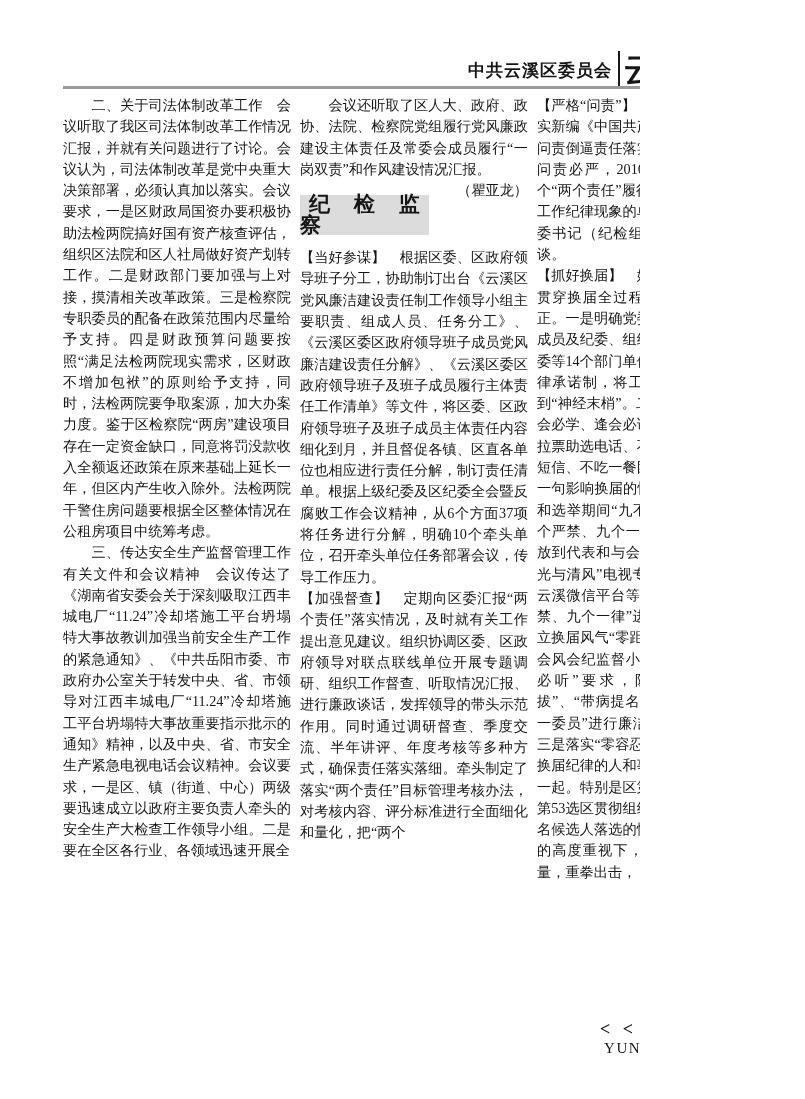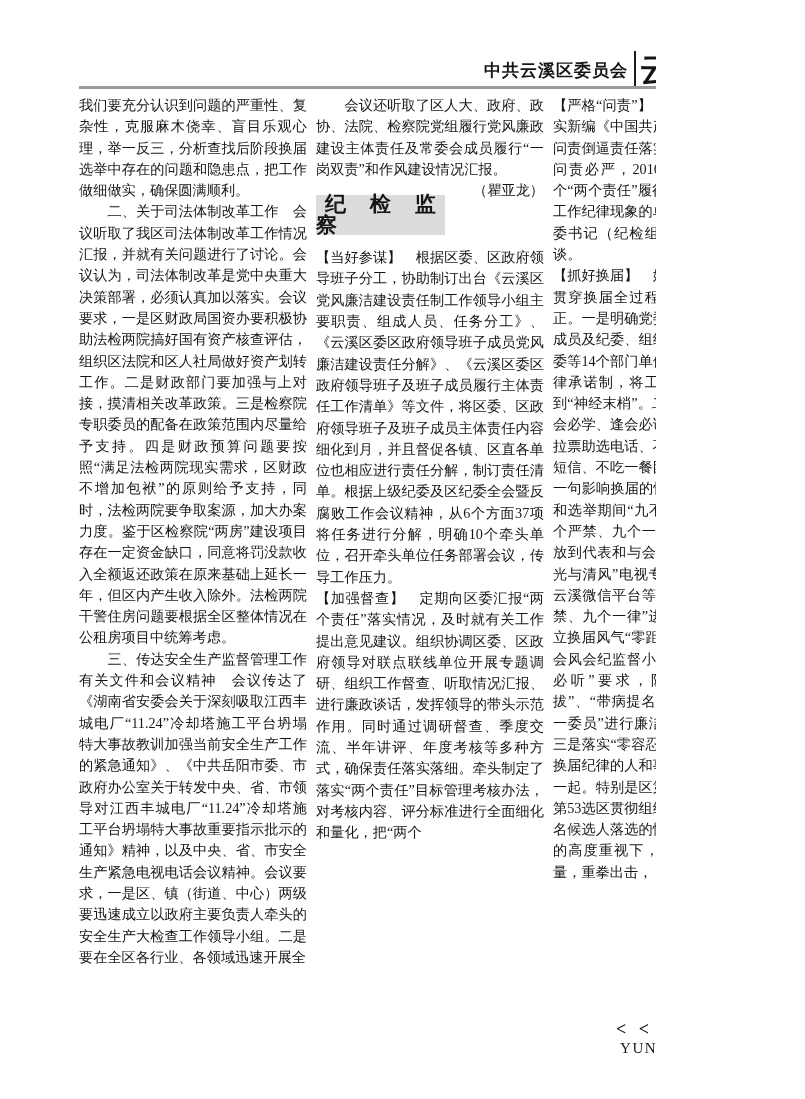--- a/index.html
+++ b/index.html
@@ -4,21 +4,20 @@
 <style>
   :root{
     --rule:#9a9a9a; --box-bg:#dcdcdc; --bar:#cccccc; --ink:#151515;
   }
   *{ margin:0; padding:0; box-sizing:border-box; }
   html,body{ background:#ffffff; }
   .page{
     position:relative; width:640px; height:1099px; background:#fff;
     font-family:"Liberation Serif","DejaVu Serif",serif; color:var(--ink);
     overflow:hidden;
-    margin-left:16px;
   }
   
   .masthead{
     position:absolute; top:30px; left:468px; height:57px;
     display:flex; align-items:flex-end;
   }
   .committee{
     font-family:"Liberation Sans","DejaVu Sans",sans-serif;
     font-weight:bold; font-size:17px; letter-spacing:1px; margin-bottom:5px;
     white-space:nowrap;
@@ -78,21 +77,20 @@
     <span class="year-block">
       <span class="year-num">2017</span>
       <span class="year-label">年鉴</span>
     </span>
     <span class="vbar tall"></span>
   </div>
   <div class="head-rule"></div>
 
   <div class="columns">
     <div class="column" id="col1">
-        <p class="para"><span>我们要充分认识到问题的严重性、复杂性，克服麻木侥幸、盲目乐观心理，举一反三，分析查找后阶段换届选举中存在的问题和隐患点，把工作做细做实，确保圆满顺利。</span></p>
         <p class="para indent"><b>二、关于司法体制改革工作</b>　<span>会议听取了我区司法体制改革工作情况汇报，并就有关问题进行了讨论。会议认为，司法体制改革是党中央重大决策部署，必须认真加以落实。会议要求，一是区财政局国资办要积极协助法检两院搞好国有资产核查评估，组织区法院和区人社局做好资产划转工作。二是财政部门要加强与上对接，摸清相关改革政策。三是检察院专职委员的配备在政策范围内尽量给予支持。四是财政预算问题要按照“满足法检两院现实需求，区财政不增加包袱”的原则给予支持，同时，法检两院要争取案源，加大办案力度。鉴于区检察院“两房”建设项目存在一定资金缺口，同意将罚没款收入全额返还政策在原来基础上延长一年，但区内产生收入除外。法检两院干警住房问题要根据全区整体情况在公租房项目中统筹考虑。</span></p>
         <p class="para indent"><b>三、传达安全生产监督管理工作有关文件和会议精神</b>　<span>会议传达了《湖南省安委会关于深刻吸取江西丰城电厂“11.24”冷却塔施工平台坍塌特大事故教训加强当前安全生产工作的紧急通知》、《中共岳阳市委、市政府办公室关于转发中央、省、市领导对江西丰城电厂“11.24”冷却塔施工平台坍塌特大事故重要指示批示的通知》精神，以及中央、省、市安全生产紧急电视电话会议精神。会议要求，一是区、镇（街道、中心）两级要迅速成立以政府主要负责人牵头的安全生产大检查工作领导小组。二是要在全区各行业、各领域迅速开展全</span></p>
       </div>
     <div class="column" id="col2">
         <p class="para indent"><span>会议还听取了区人大、政府、政协、法院、检察院党组履行党风廉政建设主体责任及常委会成员履行“一岗双责”和作风建设情况汇报。</span><span class="byline">（瞿亚龙）</span></p>
         <div class="section-box">
           <span>纪检监察</span>
         </div>
         <p class="para"><b>【当好参谋】</b>　<span>根据区委、区政府领导班子分工，协助制订出台《云溪区党风廉洁建设责任制工作领导小组主要职责、组成人员、任务分工》、《云溪区委区政府领导班子成员党风廉洁建设责任分解》、《云溪区委区政府领导班子及班子成员履行主体责任工作清单》等文件，将区委、区政府领导班子及班子成员主体责任内容细化到月，并且督促各镇、区直各单位也相应进行责任分解，制订责任清单。根据上级纪委及区纪委全会暨反腐败工作会议精神，从6个方面37项将任务进行分解，明确10个牵头单位，召开牵头单位任务部署会议，传导工作压力。</span></p>
         <p class="para entry"><b>【加强督查】</b>　<span>定期向区委汇报“两个责任”落实情况，及时就有关工作提出意见建议。组织协调区委、区政府领导对联点联线单位开展专题调研、组织工作督查、听取情况汇报、进行廉政谈话，发挥领导的带头示范作用。同时通过调研督查、季度交流、半年讲评、年度考核等多种方式，确保责任落实落细。牵头制定了落实“两个责任”目标管理考核办法，对考核内容、评分标准进行全面细化和量化，把“两个</span></p>

